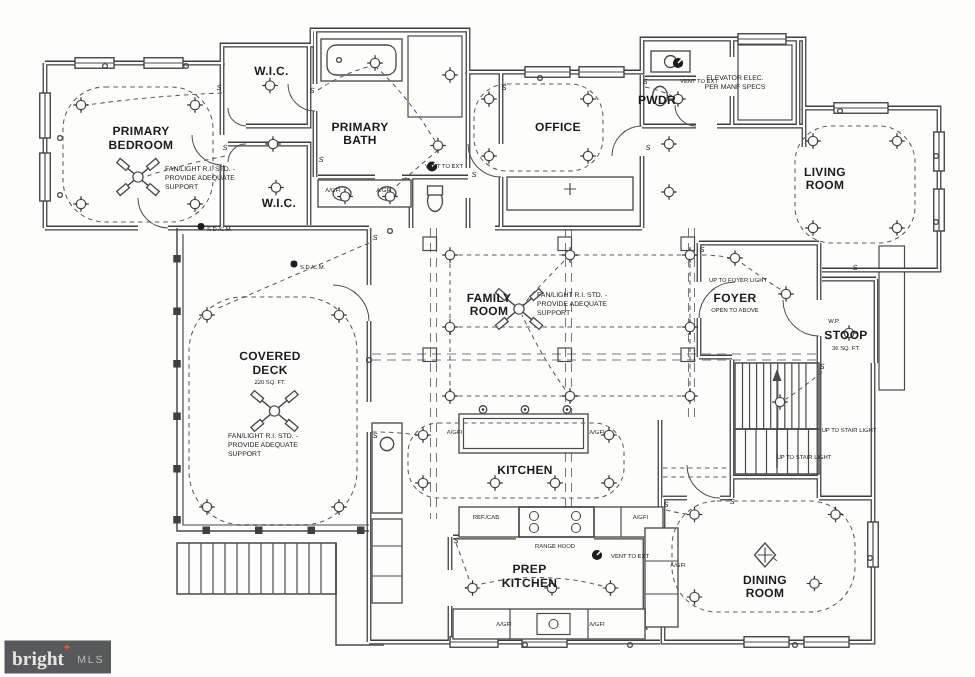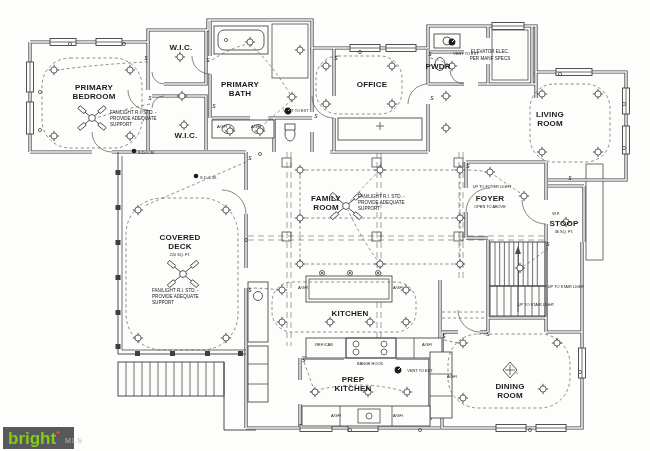--- a/index.html
+++ b/index.html
@@ -18,21 +18,21 @@
   .thin{stroke:#4a4a4a;stroke-width:1;fill:none;}
   .thin2{stroke:#4a4a4a;stroke-width:.8;fill:none;}
   .fix{stroke:#4a4a4a;stroke-width:.9;fill:#fdfdfc;}
   .dash{stroke:#5c5c5c;stroke-width:.7;fill:none;stroke-dasharray:3 2.6;}
   .beam{stroke:#7a7a7a;stroke-width:.7;fill:none;stroke-dasharray:6 4;}
   .arc{stroke:#555;stroke-width:.7;fill:none;}
   .win{fill:#fdfdfc;stroke:#3f3f3f;stroke-width:.9;}
   
   .wm{position:absolute;left:3px;top:427px;width:71px;height:22px;background:#58595b;
       display:flex;align-items:center;padding:0 5px;box-sizing:border-box;}
-  .wm-brand{font-family:Liberation Sans, sans-serif;font-weight:700;font-size:17px;color:#84cc16;line-height:1;}
+  .wm-brand{font-family:Liberation Serif, serif;font-weight:700;font-size:13px;color:#e5e5e5;line-height:1;}
   .wm-star{color:#e2572b;font-size:7px;line-height:1;margin-left:-1px;transform:translateY(-6px);}
   .wm-mls{color:#b9babc;font-size:7px;letter-spacing:1.2px;margin-left:4px;transform:translateY(2px);}
 </style>
 </head>
 <body>
 
 <div id="stage">
 <svg id="plan" width="650" height="451" viewBox="0 0 650 451">
 
   <defs>

